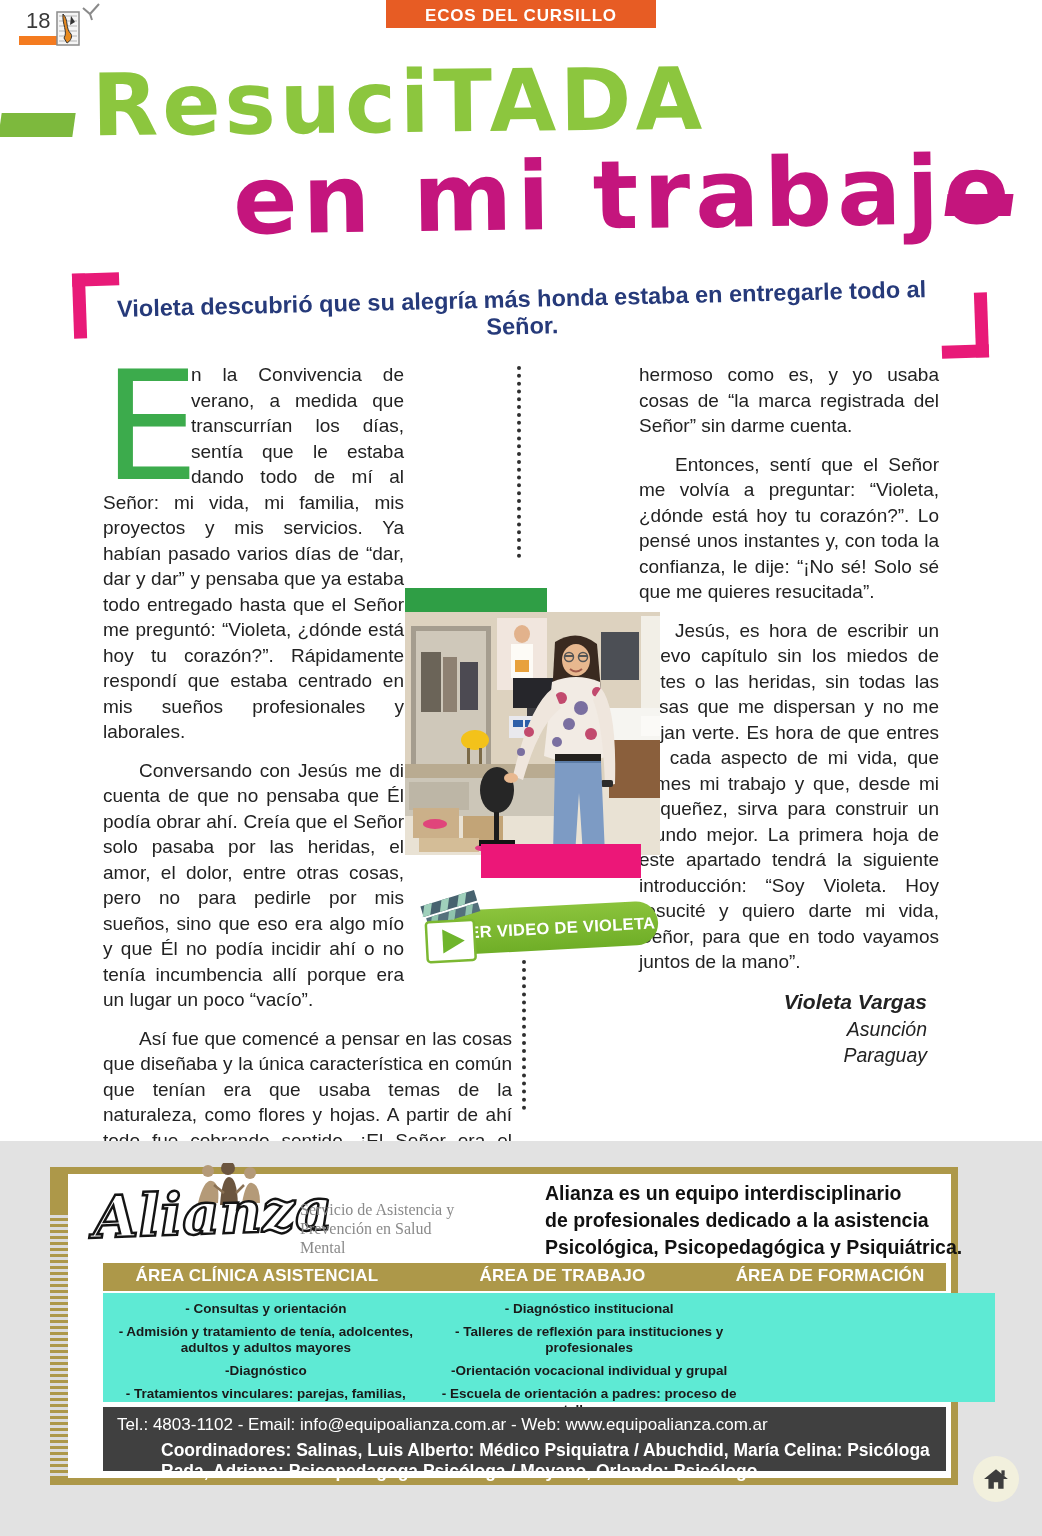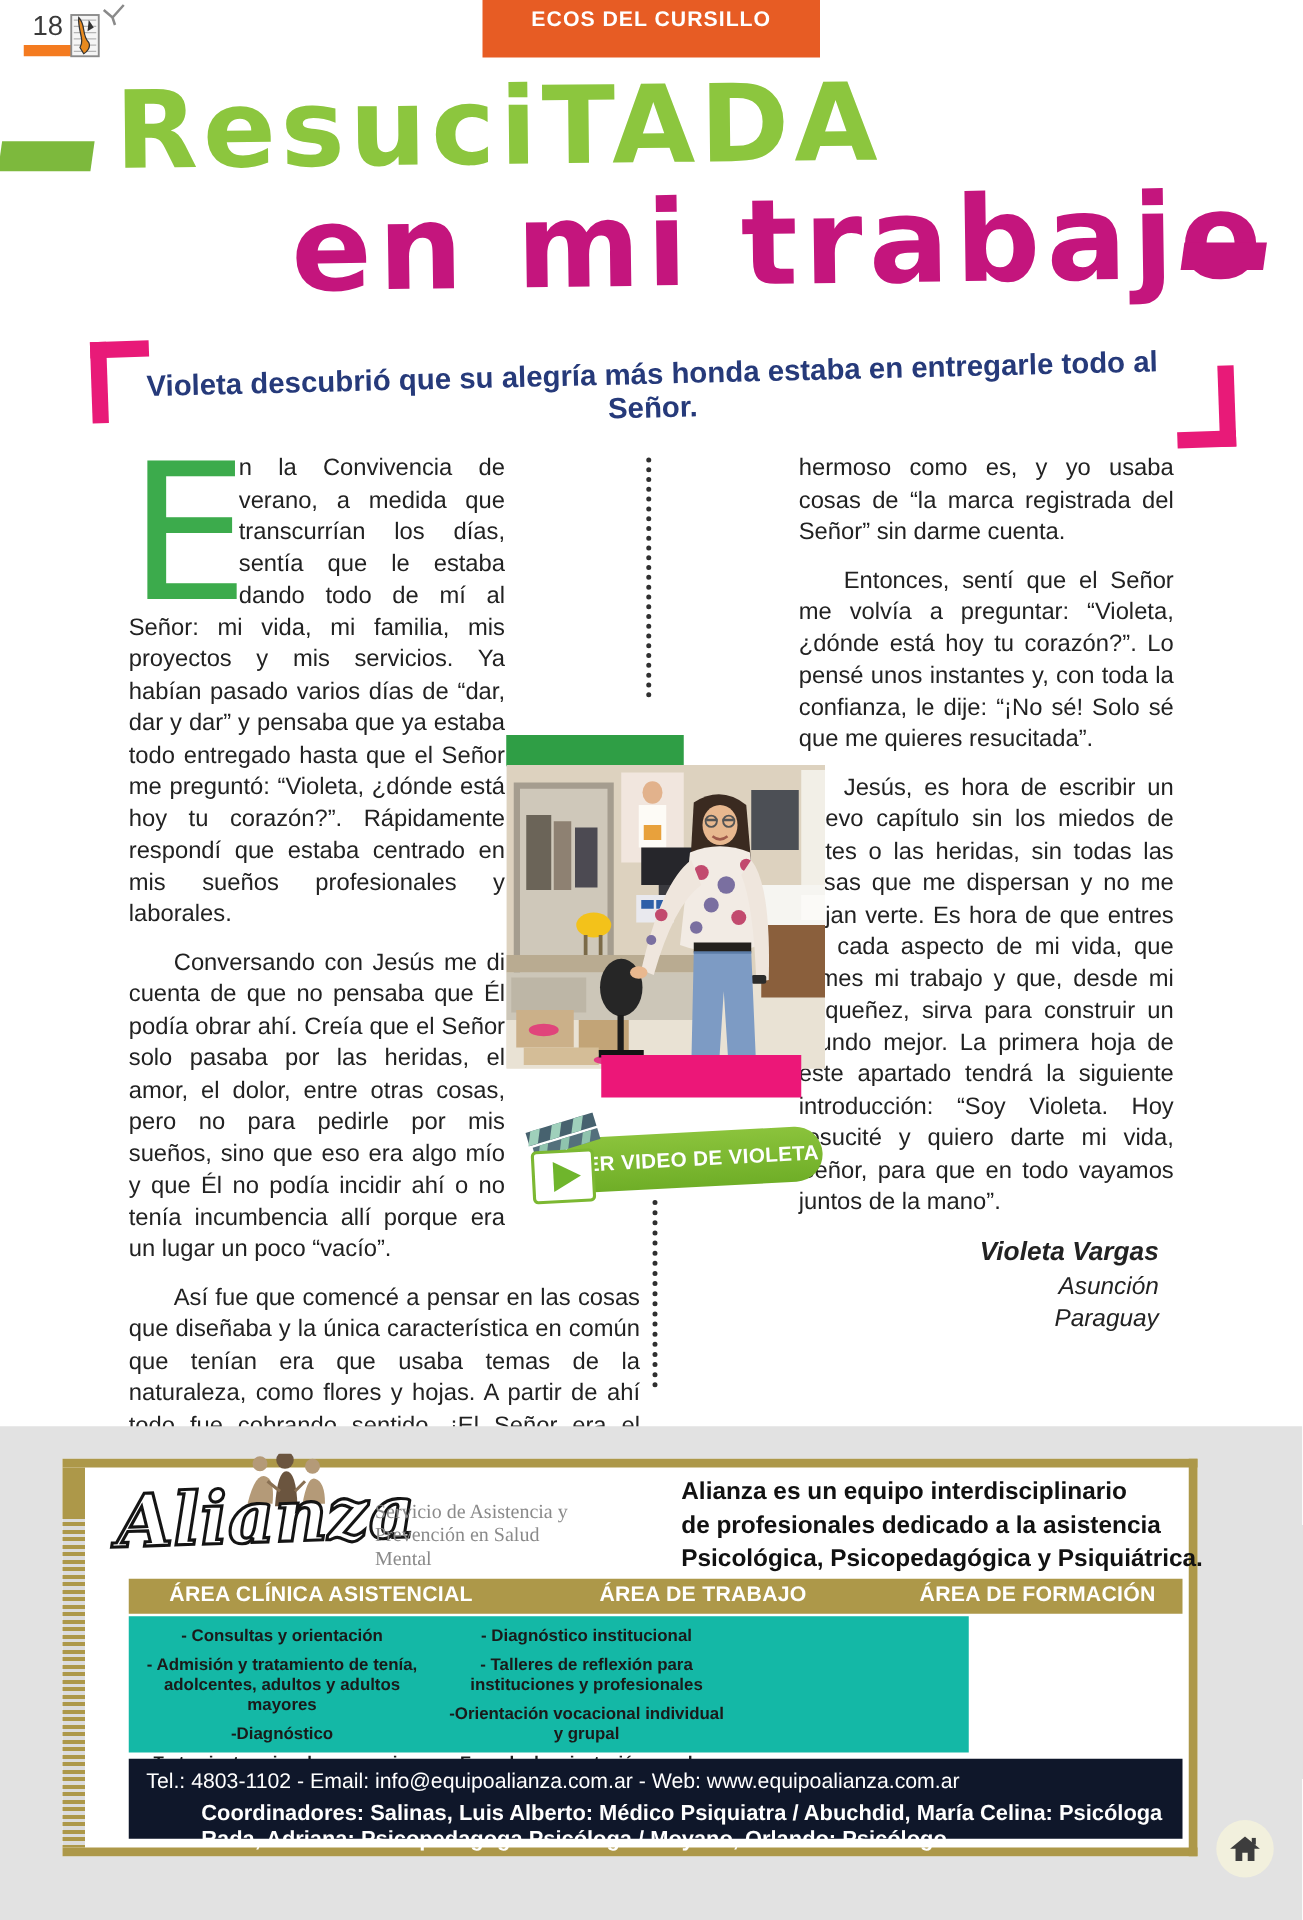--- a/index.html
+++ b/index.html
@@ -3,21 +3,21 @@
 <meta charset="utf-8">
 <style>
   html,body{margin:0;padding:0;background:#ffffff;}
   #page{position:relative;width:1042px;height:1536px;background:#ffffff;overflow:hidden;
         font-family:"Liberation Sans",sans-serif;color:#1f1f1f;}
   .abs{position:absolute;}
 
   
   .page-num{left:26px;top:8px;font-size:22px;color:#3a3a3a;font-weight:500;}
   .page-num-bar{left:19px;top:36px;width:45px;height:9px;background:#f47b20;}
-  .banner{left:386px;top:0;width:270px;height:46px;background:#e75c24;color:#fff;
+  .banner{left:386px;top:0;width:270px;height:28px;background:#e75c24;color:#fff;
           font-weight:bold;font-size:17px;letter-spacing:.8px;text-align:center;line-height:32px;}
 
   
   .dash-green{left:0;top:113px;width:74px;height:24px;background:#7db93d;transform:skewX(-8deg);}
   .title1{left:92px;top:52px;width:600px;font-family:"DejaVu Sans",sans-serif;font-weight:bold;
           font-size:86px;letter-spacing:4px;color:#8cc63e;transform:rotate(-.6deg);white-space:nowrap;}
   .title2{left:233px;top:140px;font-family:"DejaVu Sans",sans-serif;font-weight:bold;
           font-size:95px;letter-spacing:5px;color:#c4157d;transform:rotate(-.8deg);white-space:nowrap;}
   .dash-pink{left:946px;top:194px;width:66px;height:22px;background:#c4157d;transform:skewX(-8deg);}
 
@@ -64,25 +64,25 @@
   .alianza-script{left:93px;top:1180px;width:210px;font-family:"DejaVu Serif",serif;
                   font-style:italic;font-weight:bold;font-size:58px;color:#fff;
                   -webkit-text-stroke:2.5px #141414;transform:rotate(-2deg);}
   .alianza-fig{left:178px;top:1163px;}
   .tagline{left:300px;top:1200px;width:180px;font-family:"Liberation Serif",serif;
            font-size:16px;color:#8a8a8a;line-height:19px;}
   .ad-intro{left:545px;top:1180px;width:420px;font-weight:bold;font-size:19.5px;line-height:27px;color:#111;}
   .ad-intro span{display:block;}
   .ad-head{left:103px;top:1263px;width:843px;height:28px;background:#ad9849;display:flex;}
   .ad-head div{color:#fff;font-weight:bold;font-size:17px;text-align:center;line-height:26px;letter-spacing:.2px;}
-  .ad-body{left:103px;top:1293px;width:672px;height:109px;background:#14b8a6;display:flex;}
+  .ad-body{left:103px;top:1293px;width:892px;height:109px;background:#5eead4;display:flex;}
   .ad-col{padding-top:8px;}
   .ad-item{font-weight:bold;font-size:13.5px;line-height:16px;text-align:center;color:#1a1a1a;margin:0 6px 7px 6px;}
   .w1{width:36.5%;} .w2{width:36%;} .w3{width:27.5%;}
-  .ad-contact{left:103px;top:1407px;width:843px;height:64px;background:#0f172a;color:#fff;
+  .ad-contact{left:103px;top:1407px;width:843px;height:64px;background:#404040;color:#fff;
               padding:8px 14px;box-sizing:border-box;}
   .ad-tel{font-size:17px;margin-bottom:5px;}
   .ad-coord{font-weight:bold;font-size:17.5px;line-height:21px;margin-left:44px;}
   .home-btn{left:973px;top:1456px;width:46px;height:46px;border-radius:50%;background:#f2f0dd;
             display:flex;align-items:center;justify-content:center;cursor:pointer;}
 
   .logo-mini{left:55px;top:4px;}
   .bird-mini{left:80px;top:2px;}
 </style>
 </head>

